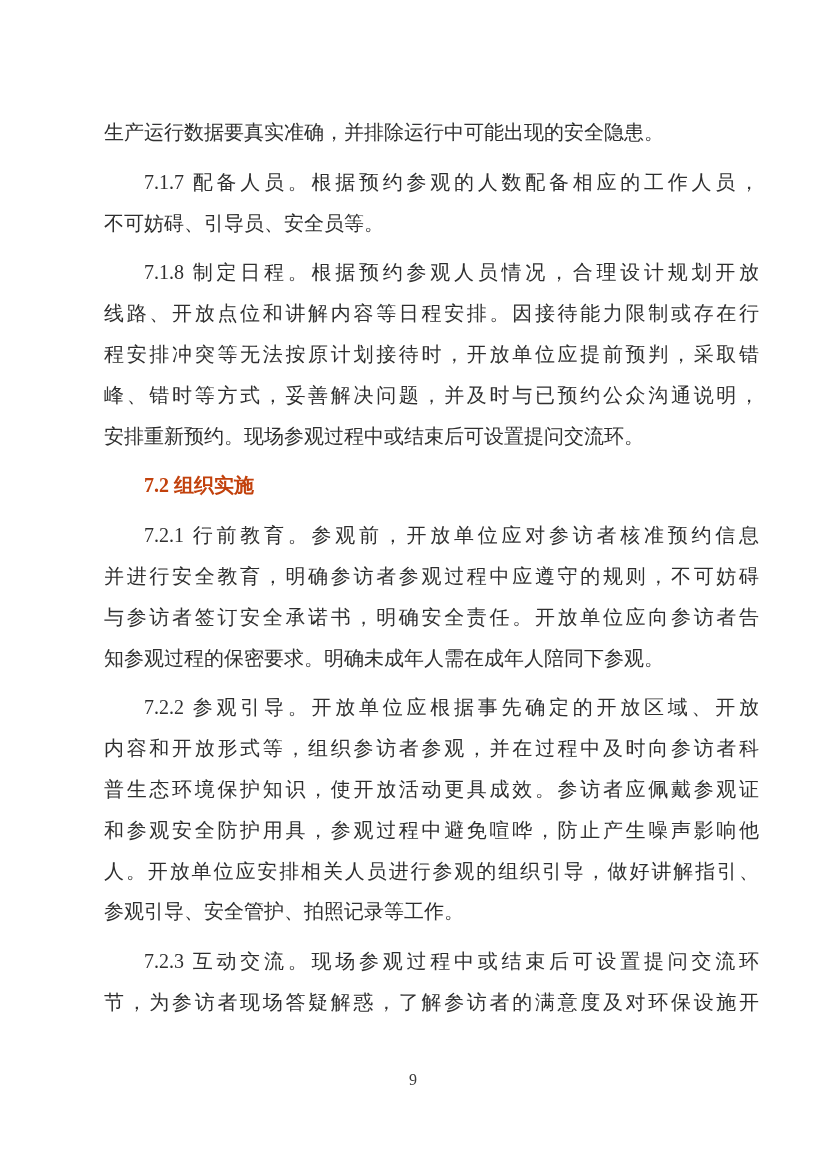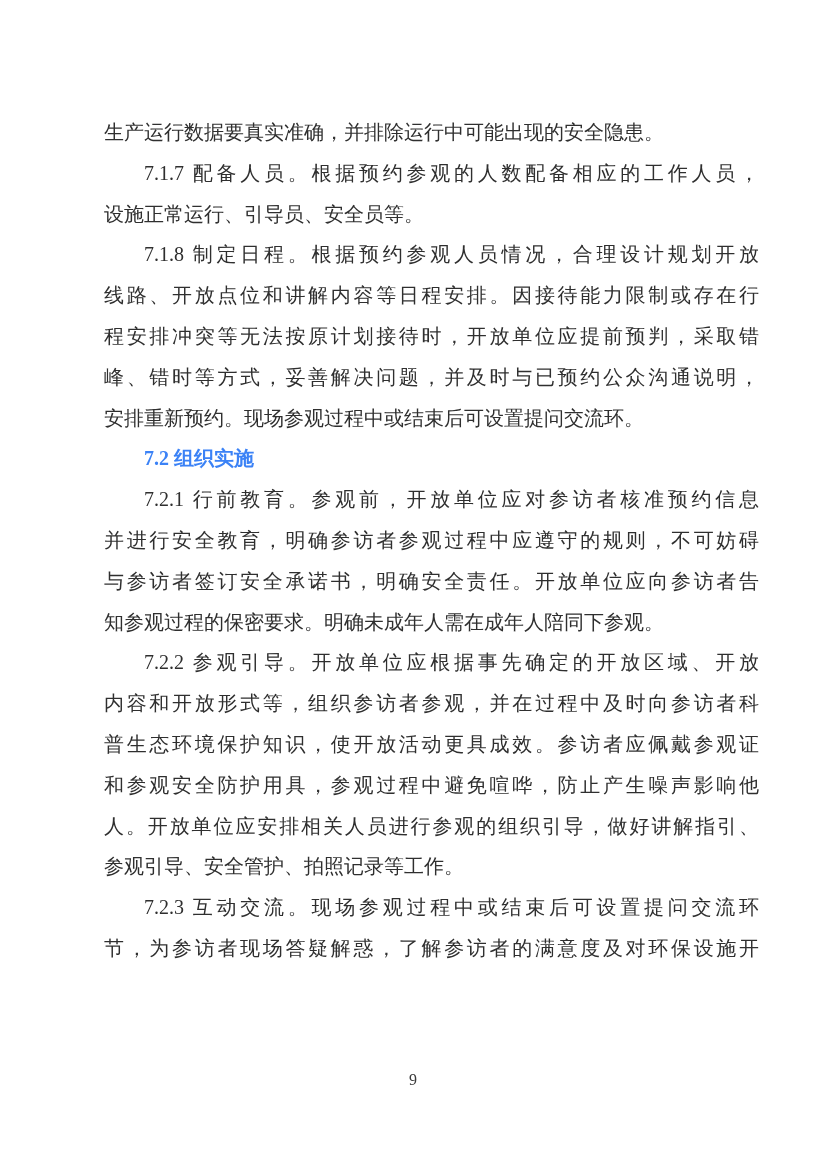--- a/index.html
+++ b/index.html
@@ -30,24 +30,25 @@
     text-align: justify;
     white-space: normal;
     overflow: visible;
   }
   .line.just {
     text-align-last: justify;
     -moz-text-align-last: justify;
   }
   .line.indent {
     text-indent: 2em;
+    margin-top: 9px;
   }
   .line.heading {
     font-weight: bold;
-    color: #3b82f6;
+    color: #c2410c;
     text-align: left;
     text-align-last: left;
   }
   .footer {
     position: absolute;
     left: 0;
     top: 1071px;
     width: 100%;
     text-align: center;
   }
@@ -57,21 +58,21 @@
     font-family: "Liberation Serif", "DejaVu Serif", serif;
   }
 </style>
 </head>
 <body>
 
 <div class="page">
   <div class="doc-body">
       <div class="line">生产运行数据要真实准确，并排除运行中可能出现的安全隐患。</div>
       <div class="line indent just">7.1.7 配备人员。根据预约参观的人数配备相应的工作人员，</div>
-      <div class="line">设施正常运行、引导员、安全员等。</div>
+      <div class="line">不可妨碍、引导员、安全员等。</div>
       <div class="line indent just">7.1.8 制定日程。根据预约参观人员情况，合理设计规划开放</div>
       <div class="line just">线路、开放点位和讲解内容等日程安排。因接待能力限制或存在行</div>
       <div class="line just">程安排冲突等无法按原计划接待时，开放单位应提前预判，采取错</div>
       <div class="line just">峰、错时等方式，妥善解决问题，并及时与已预约公众沟通说明，</div>
       <div class="line">安排重新预约。现场参观过程中或结束后可设置提问交流环。</div>
       <div class="line heading indent">7.2 组织实施</div>
       <div class="line indent just">7.2.1 行前教育。参观前，开放单位应对参访者核准预约信息</div>
       <div class="line just">并进行安全教育，明确参访者参观过程中应遵守的规则，不可妨碍</div>
       <div class="line just">与参访者签订安全承诺书，明确安全责任。开放单位应向参访者告</div>
       <div class="line">知参观过程的保密要求。明确未成年人需在成年人陪同下参观。</div>

